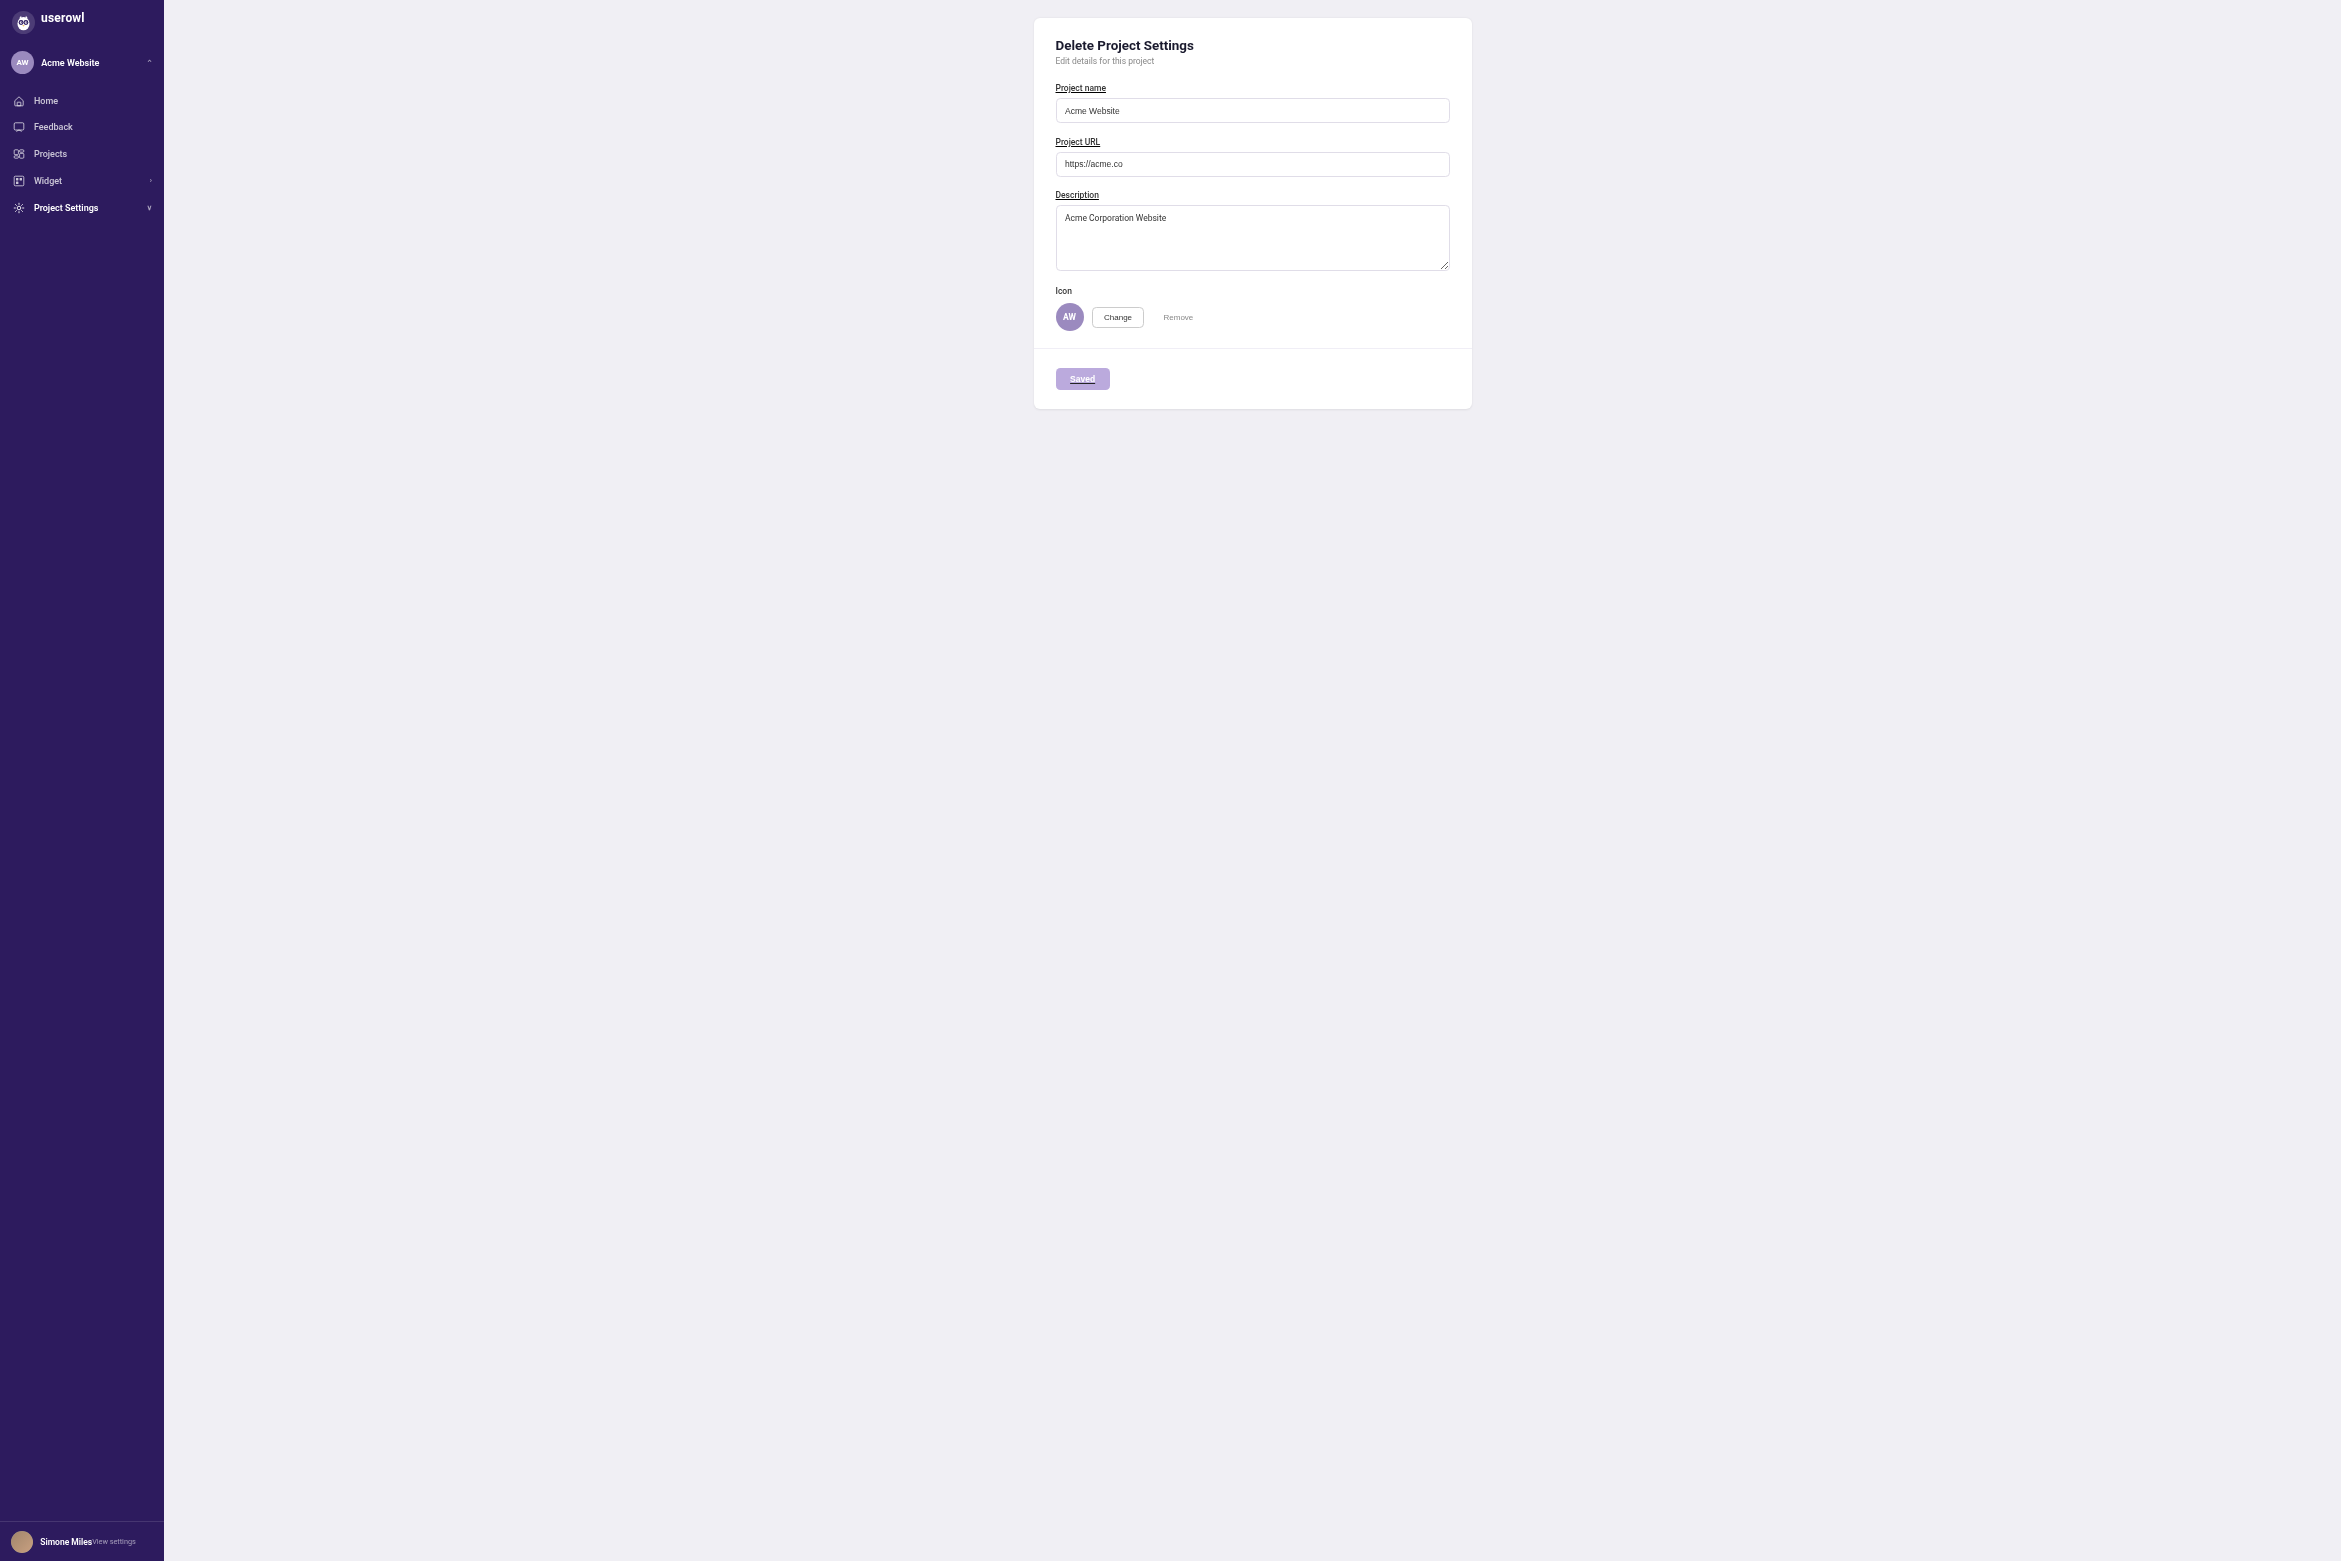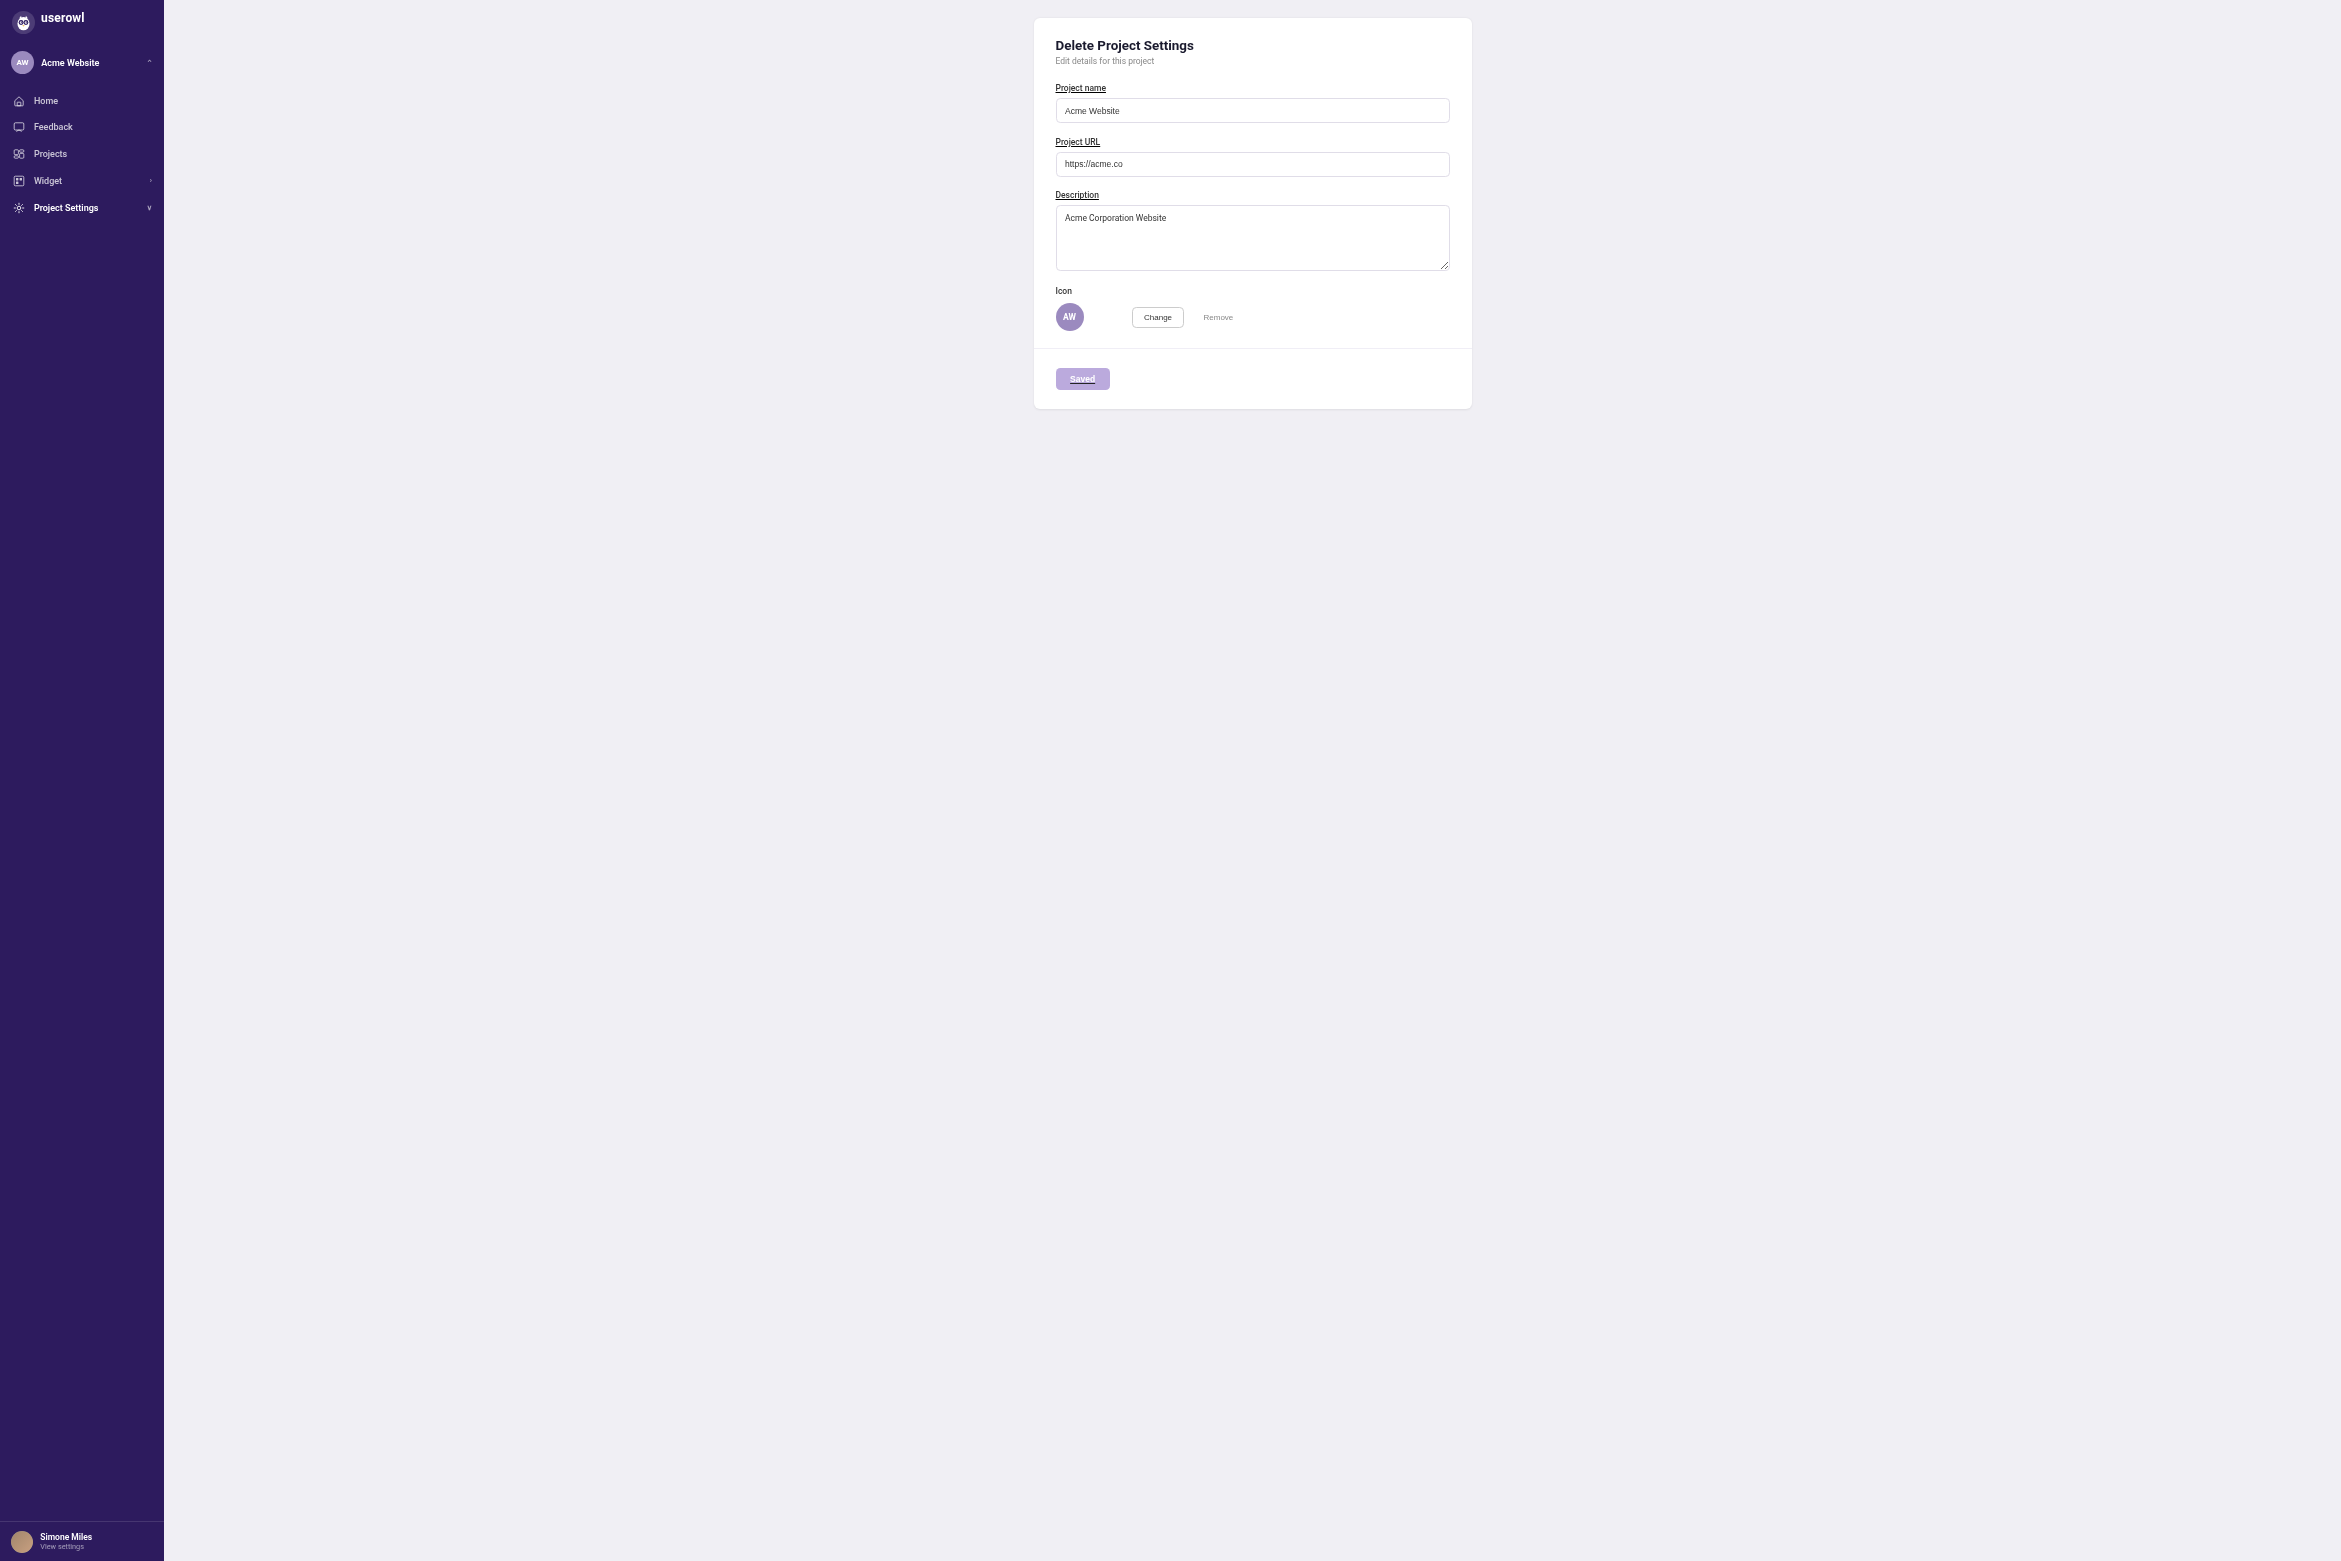--- a/index.html
+++ b/index.html
@@ -164,21 +164,21 @@
 
     .user-avatar-img {
       width: 22px;
       height: 22px;
       border-radius: 50%;
       background: linear-gradient(135deg, #a0856c, #c9a080);
     }
 
     .user-info {
       display: flex;
-      flex-direction: column;
+      flex-direction: row;
     }
 
     .user-name {
       font-size: 8.5px;
       font-weight: 600;
       color: white;
     }
 
     .user-role {
       font-size: 7.3px;
@@ -295,21 +295,20 @@
 
     .btn-change {
       padding: 4.9px 11px;
       border: 0.9px solid #ccc;
       border-radius: 4.3px;
       background: white;
       font-size: 8px;
       font-weight: 500;
       color: #333;
       cursor: pointer;
-      margin-left: 40px;
     }
 
     .btn-remove {
       padding: 4.9px 11px;
       border: none;
       background: none;
       font-size: 8px;
       font-weight: 500;
       color: #888;
       cursor: pointer;

